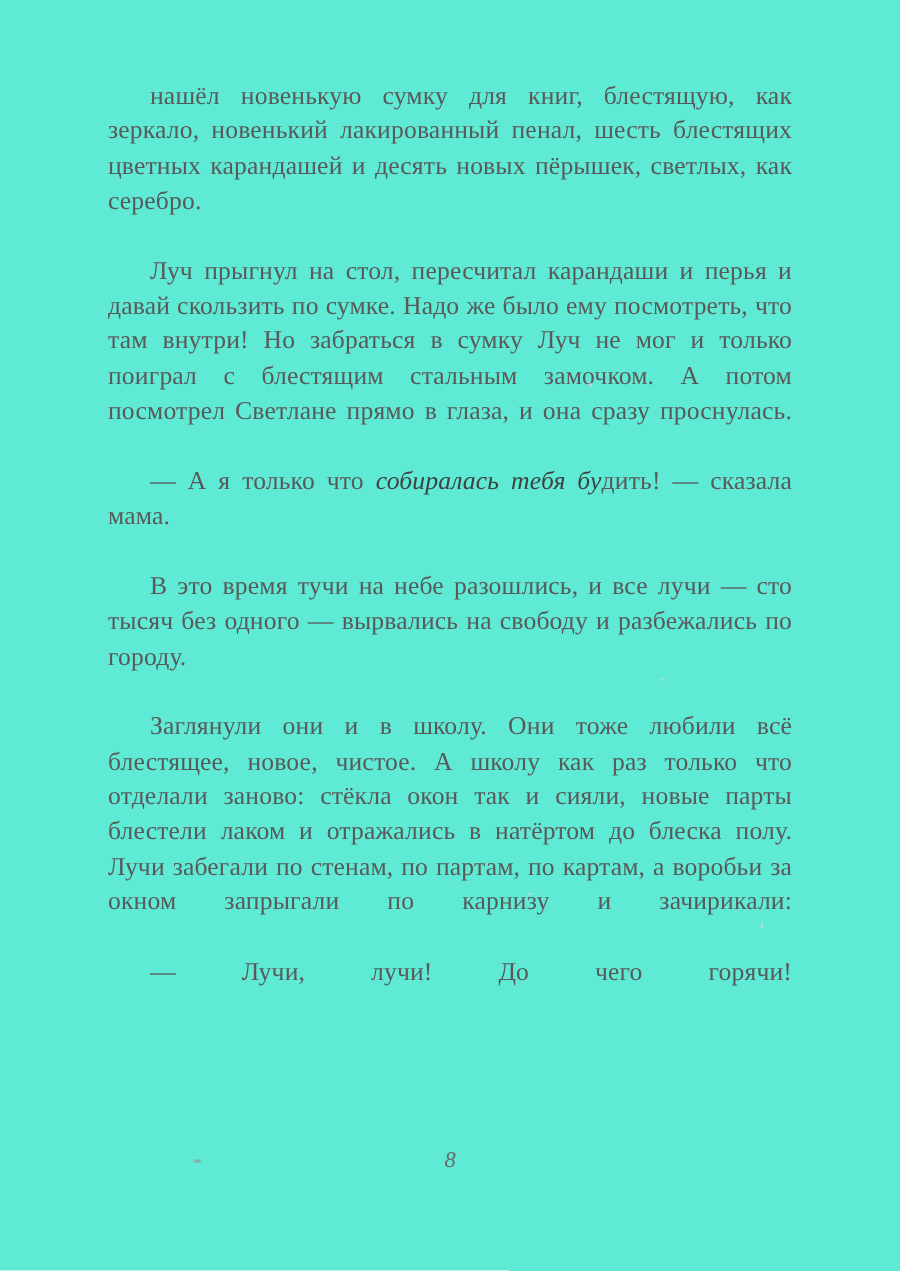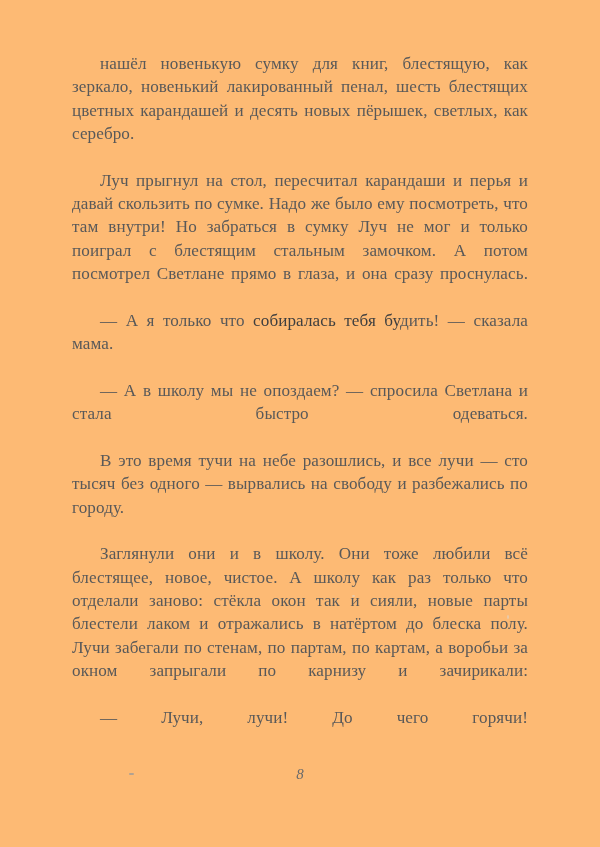--- a/index.html
+++ b/index.html
@@ -10,21 +10,21 @@
   }
 
   body {
     font-family: "Liberation Serif", "DejaVu Serif", serif;
   }
 
   #page {
     position: relative;
     width: 600px;
     height: 847px;
-    background: #fdba74;
+    background: #5eead4;
     overflow: hidden;
   }
 
   
   #textblock {
     position: absolute;
     left: 72px;
     top: 52px;
     width: 456px;
     color: #595959;
@@ -45,21 +45,21 @@
   }
 
   
   #textblock p::after {
     content: "";
     display: inline-block;
     width: 100%;
   }
 
   
-  .dark { color: #3f3f3f; }
+  .dark { color: #3f3f3f; font-style: italic; }
 
   
   #folio {
     position: absolute;
     left: 0;
     top: 766px;
     width: 600px;
     text-align: center;
     color: #6a6a6a;
     font-size: 15px;
@@ -95,21 +95,20 @@
   <div id="textblock">
 
     <p>нашёл новенькую сумку для книг, блестящую, как зеркало, новенький лакированный пенал, шесть блестящих цветных карандашей и десять новых пёрышек, светлых, как серебро.</p>
 
 
     <p>Луч прыгнул на стол, пересчитал карандаши и перья и давай скользить по сумке. Надо же было ему посмотреть, что там внутри! Но забраться в сумку Луч не мог и только поиграл с блестящим стальным замочком. А потом посмотрел Светлане прямо в глаза, и она сразу проснулась.</p>
 
     <p>— А я только что <span class="dark">собиралась тебя бу</span>дить! — сказала мама.</p>
 
 
-    <p>— А в школу мы не опоздаем? — спросила Светлана и стала быстро одеваться.</p>
 
     <p>В это время тучи на небе разошлись, и все лучи — сто тысяч без одного — вырвались на свободу и разбежались по городу.</p>
 
     <p>Заглянули они и в школу. Они тоже любили всё блестящее, новое, чистое. А школу как раз только что отделали заново: стёкла окон так и сияли, новые парты блестели лаком и отражались в натёртом до блеска полу. Лучи забегали по стенам, по партам, по картам, а воробьи за окном запрыгали по карнизу и зачирикали:</p>
 
     <p>— Лучи, лучи! До чего горячи!</p>
 
   </div>
 
   <div id="folio">8</div>

